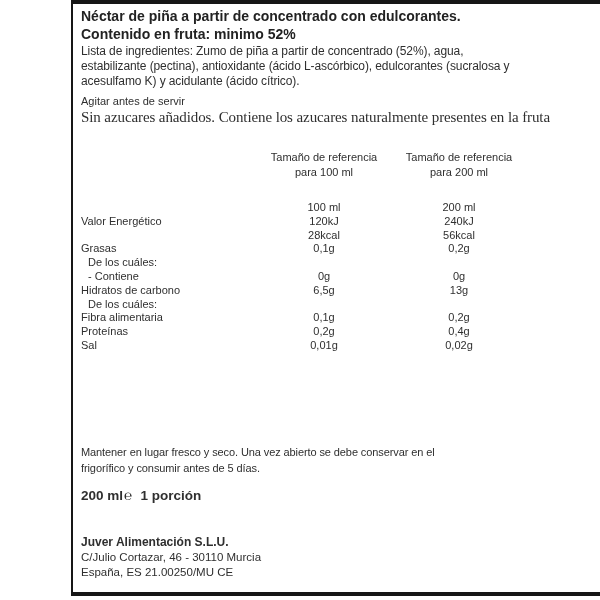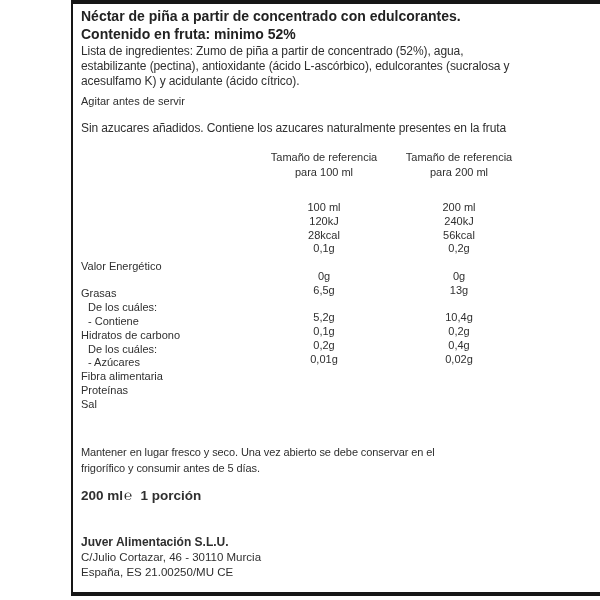--- a/index.html
+++ b/index.html
@@ -16,28 +16,28 @@
     background:#ffffff;
     border:2px solid #161616;
     border-top-width:4px;
     border-bottom-width:4px;
   }
   .blk { position:absolute; left:8px; right:8px; }
 
   .title { top:3px; font-size:14px; font-weight:bold; line-height:18px; color:#222; white-space:nowrap; }
   .ingredients { top:40px; font-size:12px; line-height:15px; letter-spacing:-0.1px; white-space:nowrap; }
   .shake { top:91px; font-size:11px; }
-  .nosugar { top:117px; font-size:12px; letter-spacing:-0.1px; white-space:nowrap; }
+  .nosugar { top:105px; font-size:15px; letter-spacing:-0.1px; white-space:nowrap;font-family:Liberation Serif, serif; }
 
   .tbl-grid { display:grid; grid-template-columns:170px 146px 124px; }
   .tbl-head { top:146px; font-size:11px; line-height:15px; }
   .tbl-head .hcell { text-align:center; }
   .tbl-rows { top:197px; font-size:11px; }
   .tbl-rows .row { height:13.8px; line-height:13.8px; }
-  .cell-label { text-align:left; white-space:nowrap;margin-top:45px; }
+  .cell-label { text-align:left; white-space:nowrap; }
   .cell-label.indent { padding-left:7px; }
   .cell-val { text-align:center; }
 
   .storage { top:440px; font-size:11px; line-height:16px; letter-spacing:-0.1px; white-space:nowrap; }
   .portion { top:483px; font-size:13.5px; font-weight:bold; }
   .portion .esign { font-weight:normal; font-size:14px; margin:0 8px 0 1px; }
   .manufacturer { top:531px; font-size:11.5px; line-height:15px; }
   .manufacturer .name { font-weight:bold; font-size:12px; }
 </style>
 </head>
@@ -114,25 +114,20 @@
       <span class="cell-val">6,5g</span>
       <span class="cell-val">13g</span>
     </div>
 
     <div class="row tbl-grid">
       <span class="cell-label indent">De los cuáles:</span>
       <span class="cell-val"></span>
       <span class="cell-val"></span>
     </div>
 
-    <div class="row tbl-grid">
-      <span class="cell-label indent">- Azúcares</span>
-      <span class="cell-val">5,2g</span>
-      <span class="cell-val">10,4g</span>
-    </div>
 
     <div class="row tbl-grid">
       <span class="cell-label">Fibra alimentaria</span>
       <span class="cell-val">0,1g</span>
       <span class="cell-val">0,2g</span>
     </div>
 
     <div class="row tbl-grid">
       <span class="cell-label">Proteínas</span>
       <span class="cell-val">0,2g</span>

